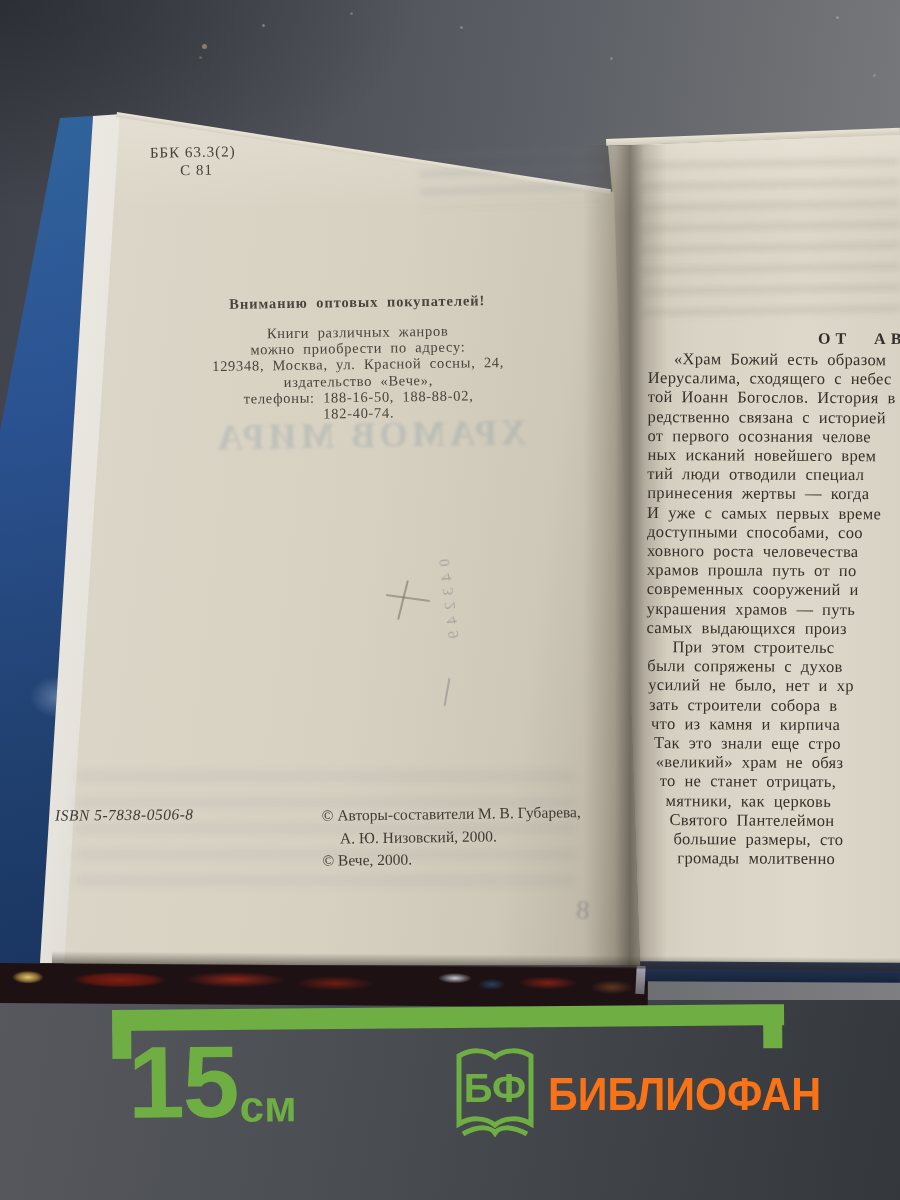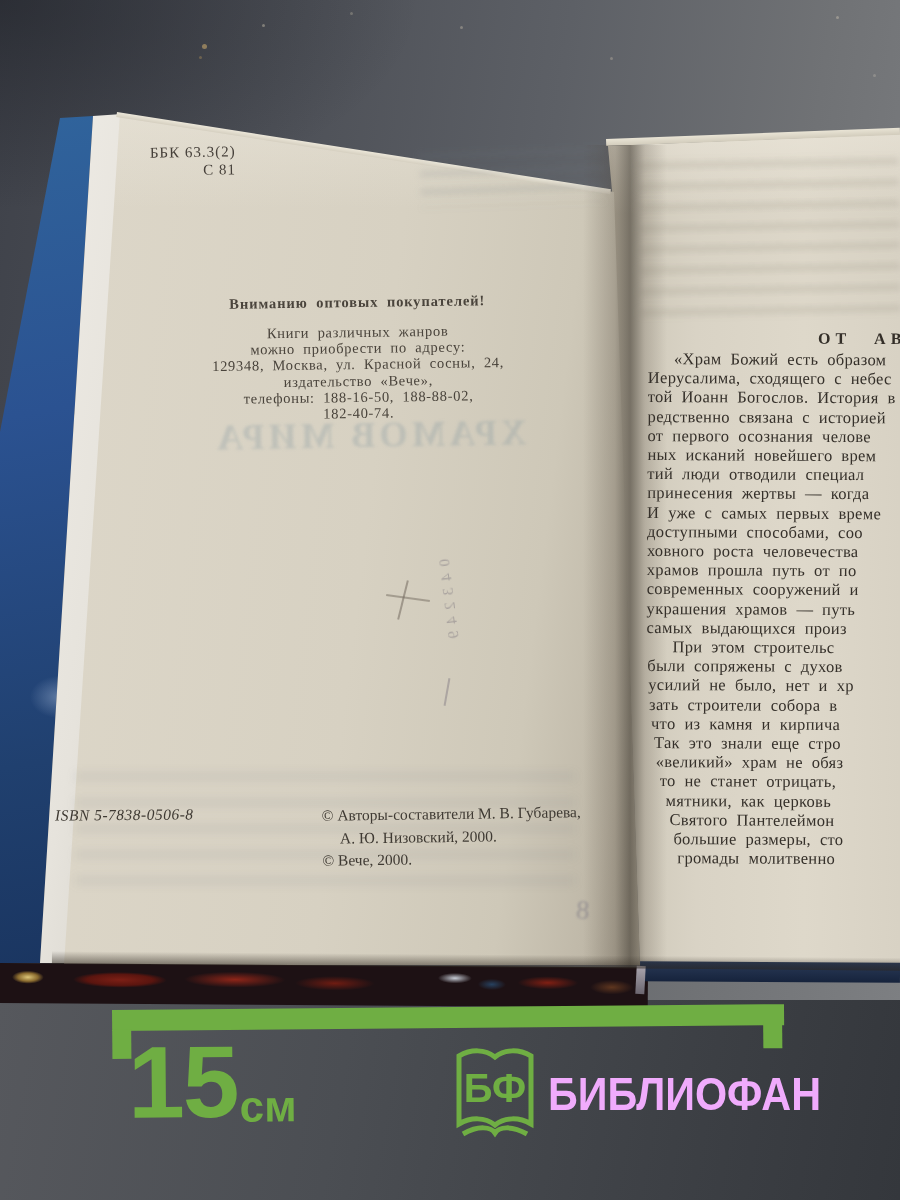--- a/index.html
+++ b/index.html
@@ -57,21 +57,21 @@
       radial-gradient(30px 10px at 612px 20px,#5e361f 0%,transparent 72%),
       #1d1114;}
   .navy-strip{left:640px;top:962px;width:260px;height:20px;transform:rotate(.3deg);
     background:linear-gradient(180deg,#2a3a57 0%,#16233c 100%);}
   .gutter-notch{left:636px;top:966px;width:9px;height:28px;transform:rotate(3deg);
     background:linear-gradient(180deg,#aba6af,#6b6670);}
 
   
   .ink-l{color:#46403a;}
   .bbk{left:150px;top:143px;font-size:15px;letter-spacing:1px;transform:rotate(-1deg);line-height:18px;}
-  .bbk .l2{margin-left:30px;text-align:right;}
+  .bbk .l2{margin-left:30px;}
   .notice{left:168px;top:294px;width:380px;text-align:center;transform:rotate(-.8deg);
     font-size:14.5px;letter-spacing:.7px;word-spacing:4px;color:#4a443c;}
   .notice .title{font-weight:bold;margin-bottom:13px;letter-spacing:.9px;}
   .notice .line{line-height:16.2px;white-space:nowrap;}
   .isbn{left:55px;top:806px;font-style:italic;font-size:15.5px;letter-spacing:.5px;color:#3f3a33;transform:rotate(-.5deg);}
   .copyright{left:322px;top:803px;font-size:15.5px;color:#3f3a33;transform:rotate(-.8deg);}
   .copyright .line{line-height:22.5px;white-space:nowrap;}
 
   
   .mirror-title{left:170px;top:414px;width:400px;text-align:center;font-weight:bold;font-size:36px;
@@ -99,21 +99,21 @@
 
   
   .ruler{left:112px;top:1010px;width:672px;height:50px;transform:rotate(-.5deg);transform-origin:left top;color:#6fae43;}
   .ruler .bar{position:absolute;left:0;top:0;width:672px;height:21px;background:#6fae43;}
   .ruler .capL{position:absolute;left:0;top:20px;width:19px;height:29px;background:#6fae43;}
   .ruler .capR{position:absolute;left:651px;top:17px;width:19px;height:27px;background:#6fae43;}
   .ruler-label{left:128px;top:1030px;color:#6fae43;display:flex;align-items:flex-end;
     font-family:"Liberation Sans",sans-serif;font-weight:bold;transform:rotate(-.5deg);}
   .ruler-label .val{font-size:102px;line-height:104px;letter-spacing:-2px;}
   .ruler-label .unit{font-size:44px;line-height:54px;margin-left:2px;}
-  .brand{left:452px;top:1040px;display:flex;align-items:center;color:#f0abfc;text-align:center;}
+  .brand{left:452px;top:1040px;display:flex;align-items:center;color:#f97316;text-align:center;}
   .brand svg{display:block;}
   .brand .name{font-family:"Liberation Sans",sans-serif;font-weight:bold;font-size:47px;
     letter-spacing:0;transform:scaleX(.88);transform-origin:left center;margin-left:10px;white-space:nowrap;}
 </style>
 </head>
 <body>
 
 <div class="photo">
 
   <div class="abs bg-top"></div>

